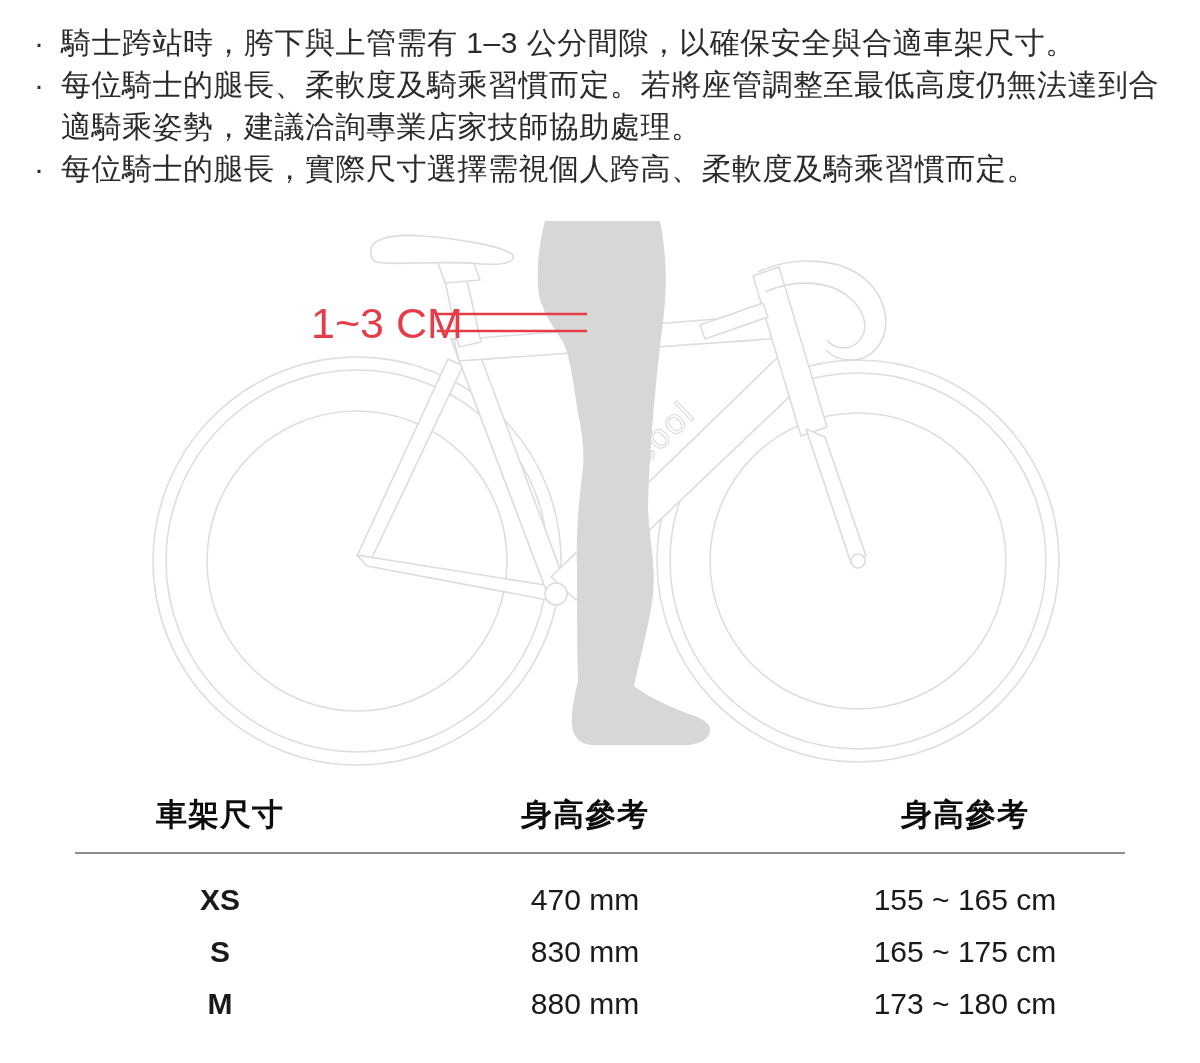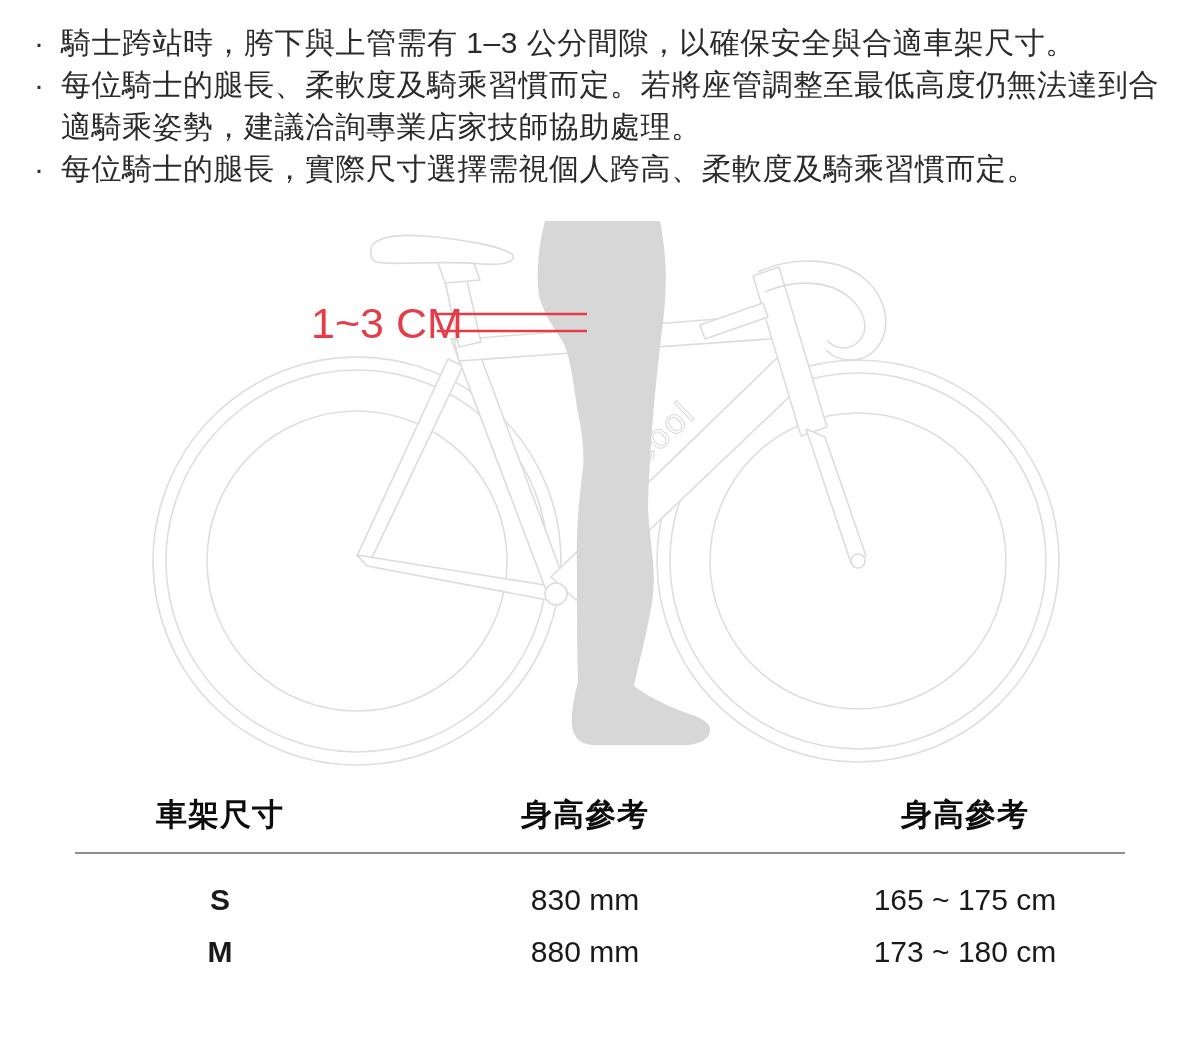--- a/index.html
+++ b/index.html
@@ -139,20 +139,25 @@
       </colgroup>
     <thead>
       <tr>
         <th>車架尺寸</th>
         <th>身高參考</th>
         <th>身高參考</th>
       </tr>
     </thead>
     <tbody>
       <tr>
+        <td class="size-cell">XS</td>
+        <td>470 mm</td>
+        <td>155 ~ 165 cm</td>
+      </tr>
+      <tr>
         <td class="size-cell">S</td>
         <td>830 mm</td>
         <td>165 ~ 175 cm</td>
       </tr>
       <tr>
         <td class="size-cell">M</td>
         <td>880 mm</td>
         <td>173 ~ 180 cm</td>
       </tr>
     </tbody>

